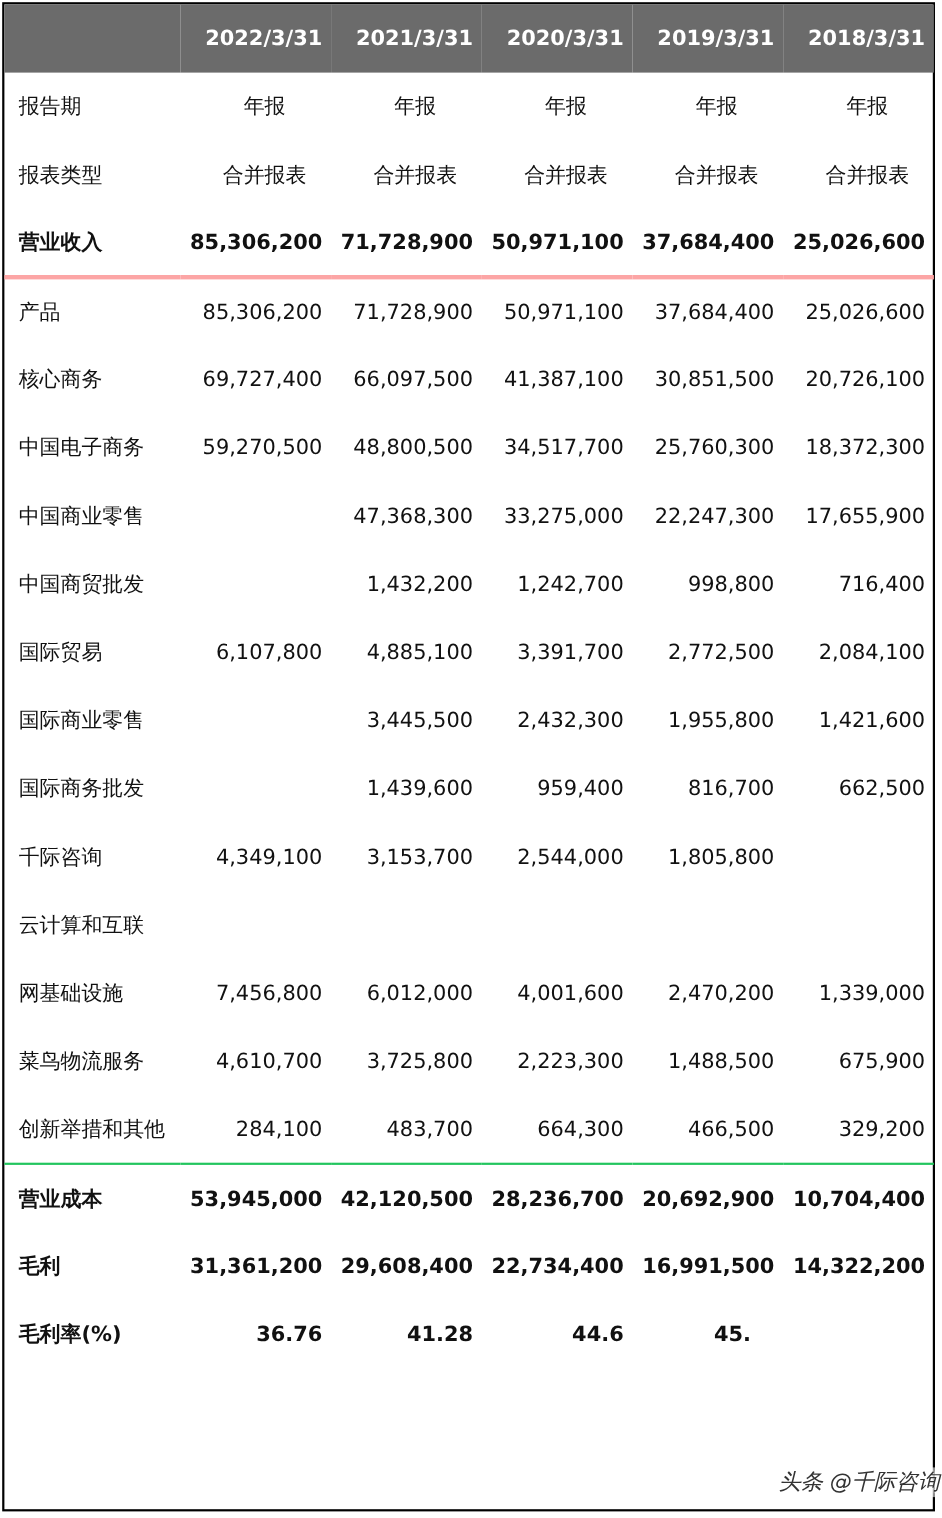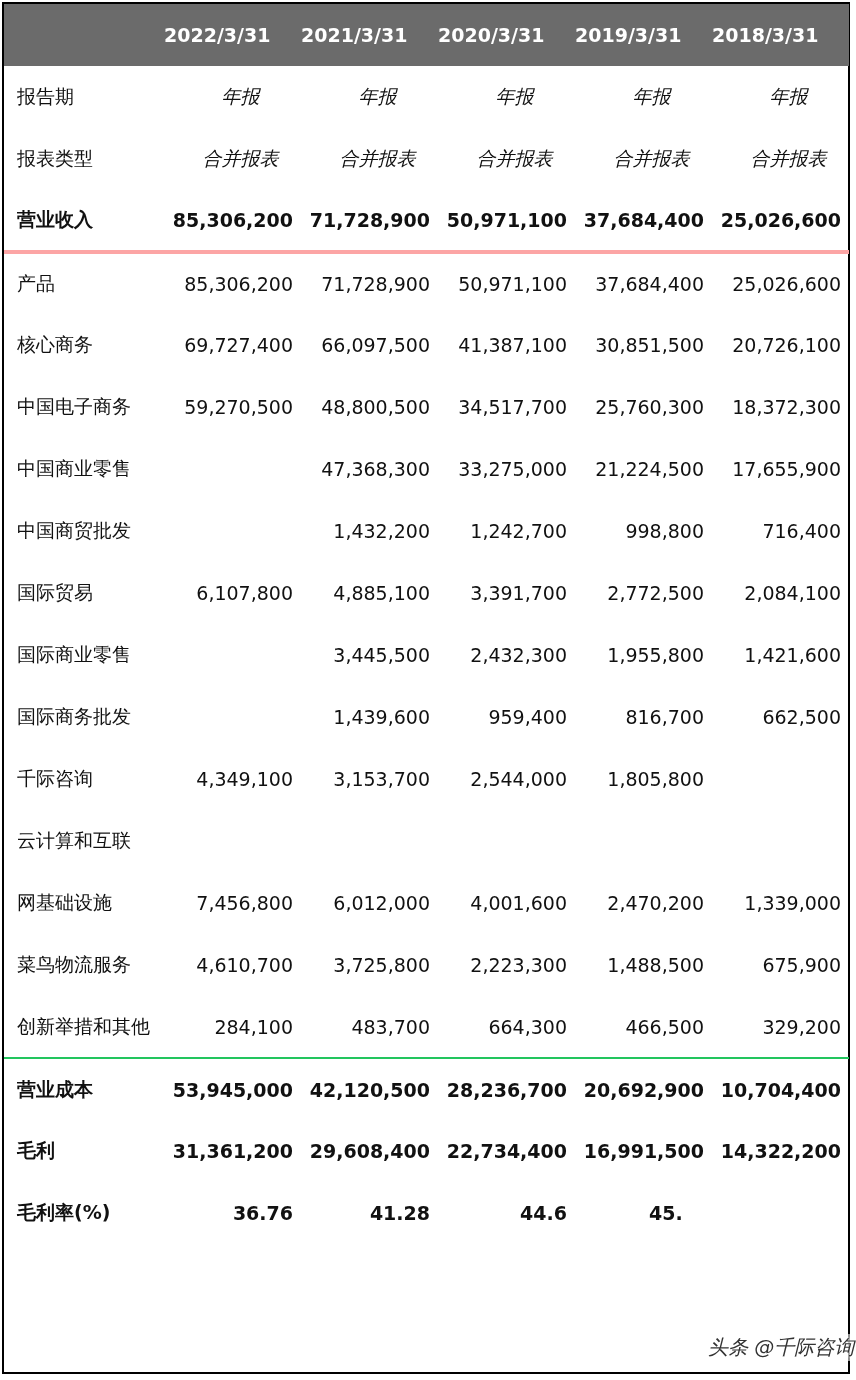--- a/index.html
+++ b/index.html
@@ -32,21 +32,21 @@
     table.fin col.c-label { width: 160px; }
     table.fin col.c-val { width: 137px; }
     thead tr.hdr {
       background: #6b6b6b;
       height: 62px;
     }
     thead th {
       color: #ffffff;
       font-weight: bold;
       font-size: 19px;
-      text-align: left;
+      text-align: right;
       padding: 0 8px 0 0;
       white-space: nowrap;
     }
     thead th.blank { text-align: left; }
     tbody tr { height: 62px; }
     tbody td {
       font-size: 19px;
       white-space: nowrap;
       padding: 0 8px 0 0;
       text-align: right;
@@ -54,21 +54,20 @@
     }
     tbody td.label {
       text-align: left;
       padding-left: 13px;
       padding-right: 0;
       margin-top: 18px;
     }
     tbody td.center {
       text-align: center;
       padding: 0 0 0 16px;
-      font-style: italic;
     }
     tr.bold td { font-weight: bold; }
     tr.sep-below td { border-bottom: 4px solid #fca5a5; }
     tr.sep-above td { border-top: 2px solid #22c55e; }
     .watermark {
       position: absolute;
       left: 708px;
       top: 1334px;
       font-size: 20px;
       color: #333333;
@@ -155,21 +154,21 @@
         <td>34,517,700</td>
         <td>25,760,300</td>
         <td>18,372,300</td>
       </tr>
 
       <tr>
         <td class="label">中国商业零售</td>
         <td></td>
         <td>47,368,300</td>
         <td>33,275,000</td>
-        <td>21,224,500</td>
+        <td>22,247,300</td>
         <td>17,655,900</td>
       </tr>
 
       <tr>
         <td class="label">中国商贸批发</td>
         <td></td>
         <td>1,432,200</td>
         <td>1,242,700</td>
         <td>998,800</td>
         <td>716,400</td>

